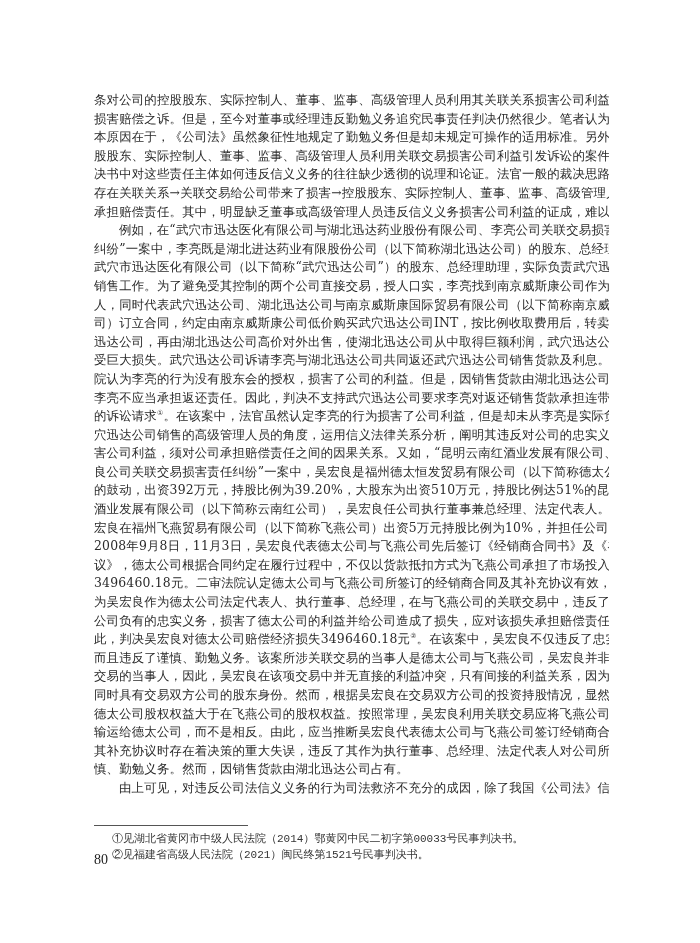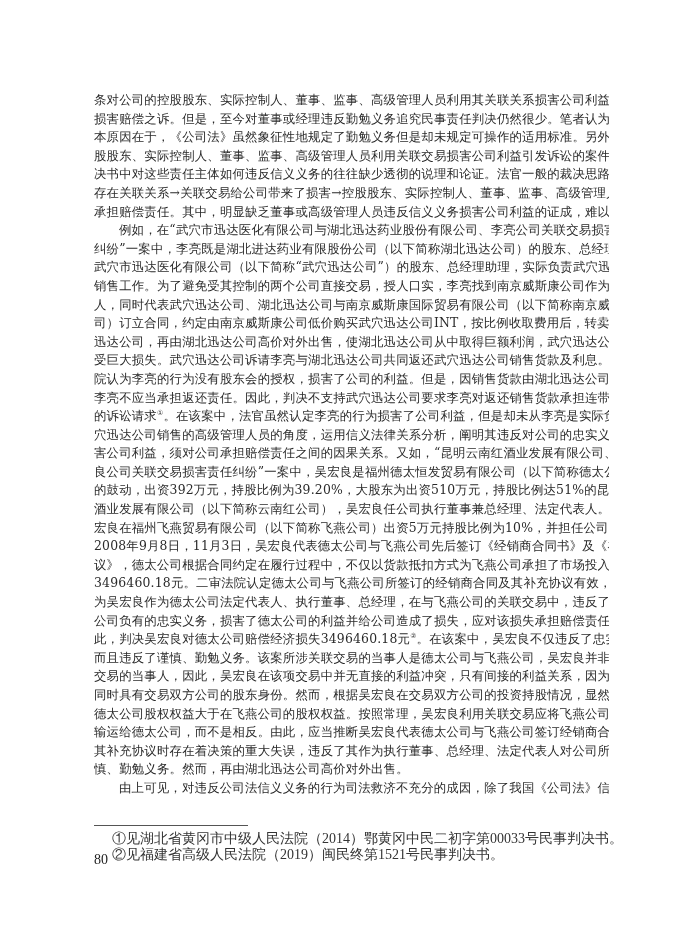--- a/index.html
+++ b/index.html
@@ -11,22 +11,22 @@
     font-size: 12.4px; line-height: 18.6px; color: #2a2a2a;
     text-align: justify; letter-spacing: 0.2px;
   }
   .line { display: block; height: 18.6px; white-space: nowrap; overflow: hidden; text-align-last: justify; text-align: justify; }
   .line.last { text-align-last: left; }
   .indent { padding-left: 25px; }
   sup { font-size: 7px; line-height: 0; vertical-align: 5px; }
   .rule { position: absolute; left: 94px; top: 825px; width: 154px; height: 0; border-top: 1px solid #555; }
   .footnotes {
     position: absolute; left: 112px; top: 831px; width: 500px;
-    font-family: Liberation Serif, serif;
-    font-size: 14px; line-height: 16px; color: #333;
+    font-family: Liberation Mono, monospace;
+    font-size: 11px; line-height: 16px; color: #333;
   }
   .fn { display: block; white-space: nowrap; }
   .page-num {
     position: absolute; left: 94px; top: 852px;
     font-family: "Liberation Serif", "DejaVu Serif", serif;
     font-size: 14px; color: #222;
   }
 </style>
 </head>
 <body>
@@ -65,25 +65,25 @@
         <span class="line">3496460.18元。二审法院认定德太公司与飞燕公司所签订的经销商合同及其补充协议有效，同时认</span>
         <span class="line">为吴宏良作为德太公司法定代表人、执行董事、总经理，在与飞燕公司的关联交易中，违反了其应对</span>
         <span class="line">公司负有的忠实义务，损害了德太公司的利益并给公司造成了损失，应对该损失承担赔偿责任。据</span>
         <span class="line">此，判决吴宏良对德太公司赔偿经济损失3496460.18元<sup>②</sup>。在该案中，吴宏良不仅违反了忠实义务，</span>
         <span class="line">而且违反了谨慎、勤勉义务。该案所涉关联交易的当事人是德太公司与飞燕公司，吴宏良并非关联</span>
         <span class="line">交易的当事人，因此，吴宏良在该项交易中并无直接的利益冲突，只有间接的利益关系，因为吴宏良</span>
         <span class="line">同时具有交易双方公司的股东身份。然而，根据吴宏良在交易双方公司的投资持股情况，显然其在</span>
         <span class="line">德太公司股权权益大于在飞燕公司的股权权益。按照常理，吴宏良利用关联交易应将飞燕公司利益</span>
         <span class="line">输运给德太公司，而不是相反。由此，应当推断吴宏良代表德太公司与飞燕公司签订经销商合同及</span>
         <span class="line">其补充协议时存在着决策的重大失误，违反了其作为执行董事、总经理、法定代表人对公司所负的谨</span>
-        <span class="line last">慎、勤勉义务。然而，再由湖北迅达公司高价对外出售。</span>
+        <span class="line last">慎、勤勉义务。然而，因销售货款由湖北迅达公司占有。</span>
       </div>
       <div>
         <span class="line indent last">由上可见，对违反公司法信义义务的行为司法救济不充分的成因，除了我国《公司法》信义义务</span>
       </div>
     </div>
   <div class="rule"></div>
   <div class="footnotes">
     <span class="fn">①见湖北省黄冈市中级人民法院（2014）鄂黄冈中民二初字第00033号民事判决书。</span>
-    <span class="fn">②见福建省高级人民法院（2019）闽民终第1521号民事判决书。</span>
+    <span class="fn">②见福建省高级人民法院（2021）闽民终第1521号民事判决书。</span>
   </div>
   <div class="page-num">80</div>
 </div>
 
 </body></html>

